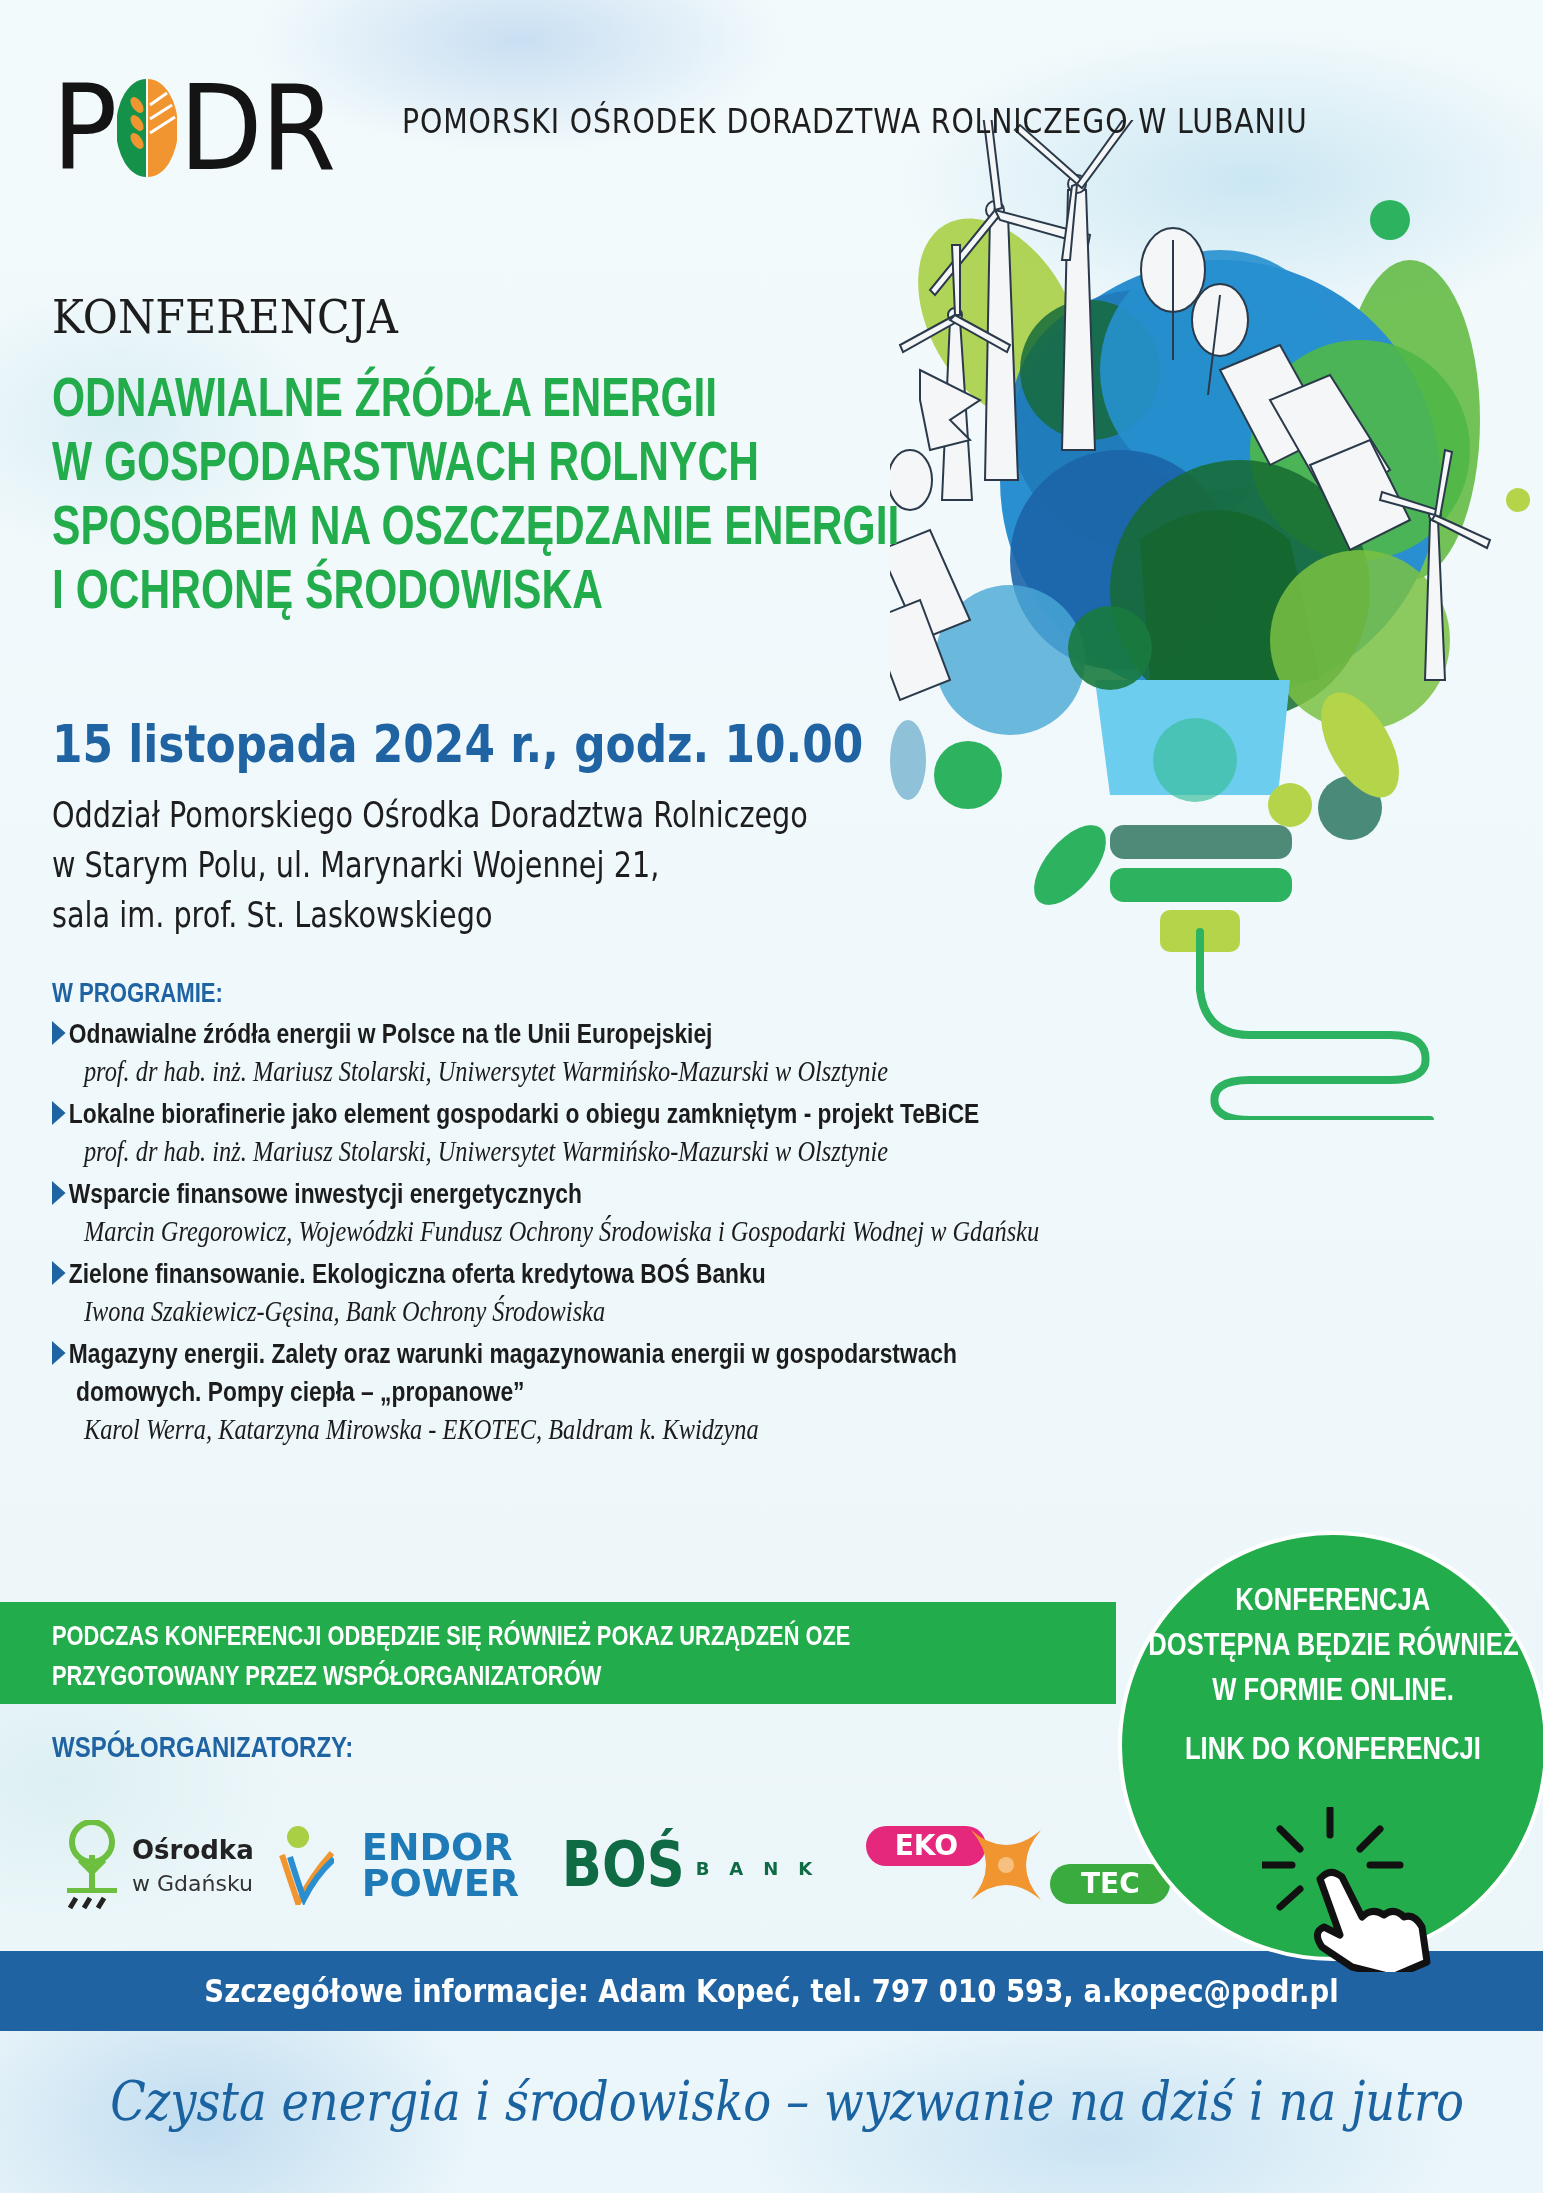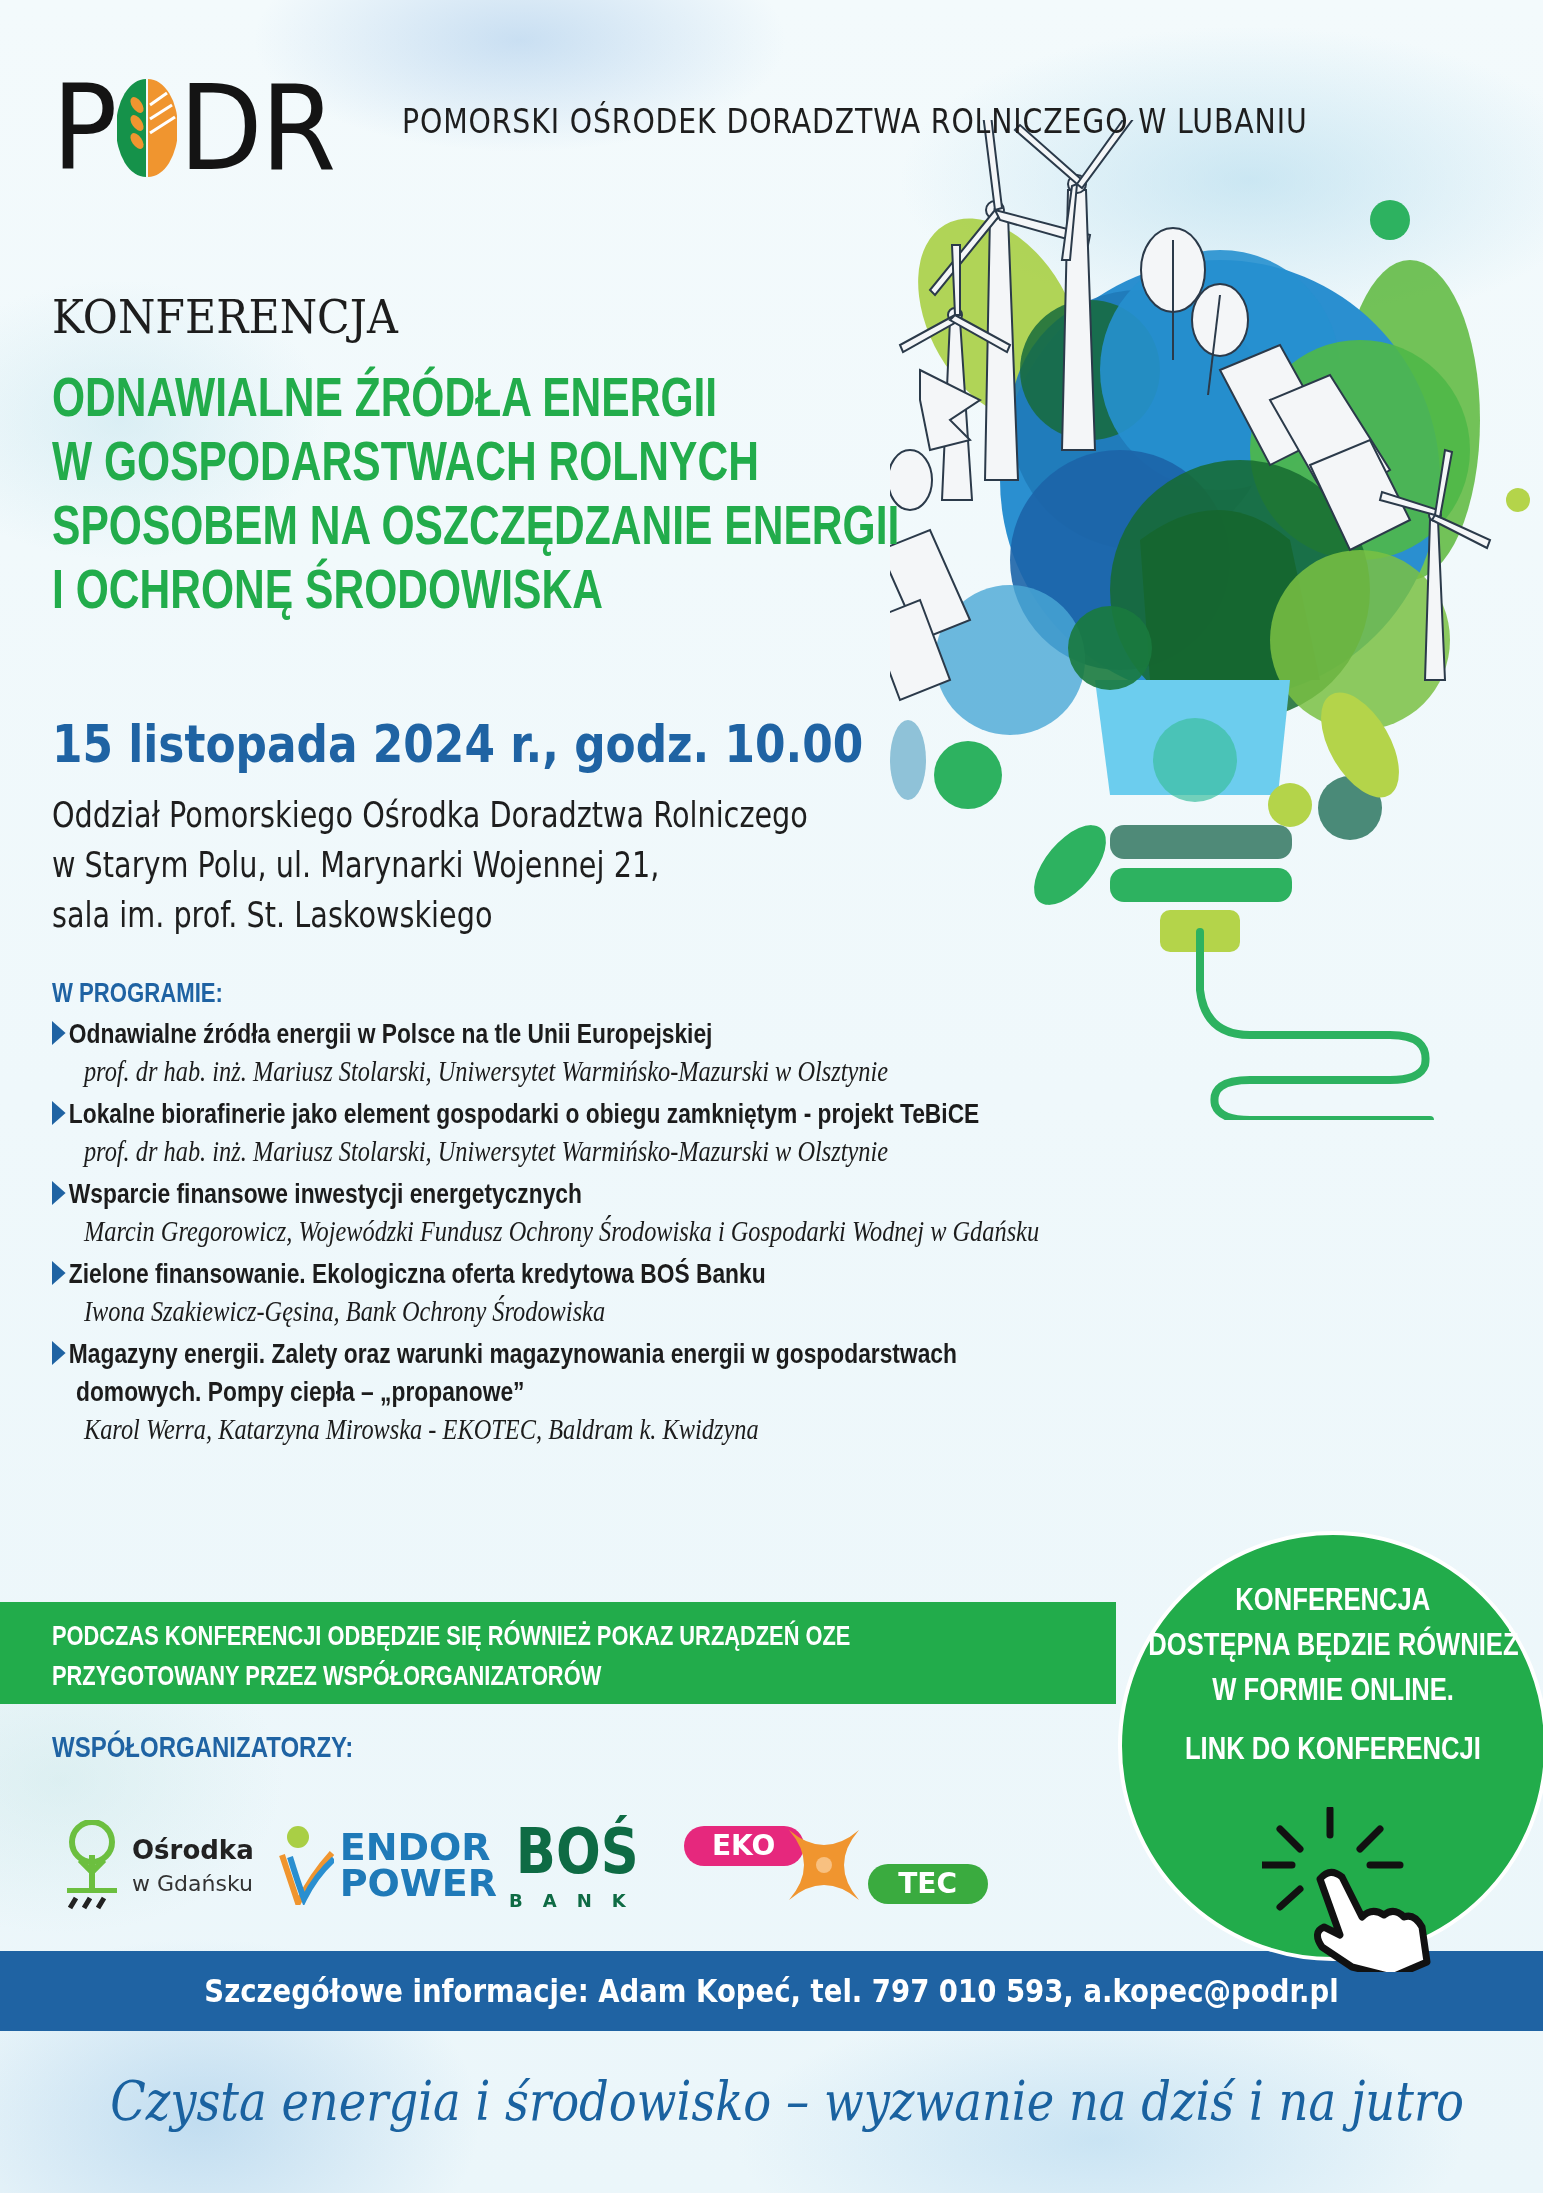--- a/index.html
+++ b/index.html
@@ -333,33 +333,33 @@
       <path d="M30 35 L30 70 M18 40 L30 52 L42 40" stroke="#6cbf3f" stroke-width="6" fill="none"></path>
       <rect x="5" y="68" width="50" height="5" fill="#6cbf3f"></rect>
       <path d="M8 88 L14 78 M22 88 L28 78 M36 88 L42 78" stroke="#222" stroke-width="5"></path>
     </svg>
     <div style="margin-left:10px;">
       <div style="font-family:'DejaVu Sans',sans-serif;font-weight:700;font-size:26px;color:#222;">Ośrodka</div>
       <div style="font-family:'DejaVu Sans',sans-serif;font-size:22px;color:#333;margin-top:6px;">w Gdańsku</div>
     </div>
   </div>
 
-  <div style="display:flex;align-items:center;margin-right:8px;">
+  <div style="display:flex;align-items:center;margin-right:32px;gap:22px;">
     <svg width="56" height="80" viewBox="0 0 56 80">
       <circle cx="20" cy="12" r="11" fill="#a9cf45"></circle>
       <path d="M4 30 Q14 60 20 78 Q34 50 54 28" stroke="#f0952f" stroke-width="6" fill="none"></path>
       <path d="M12 32 Q20 58 26 74 Q38 50 56 34" stroke="#2a8fd0" stroke-width="6" fill="none"></path>
     </svg>
     <div style="margin-left:6px;line-height:36px;">
       <div style="font-family:'DejaVu Sans',sans-serif;font-weight:700;font-size:38px;color:#1f7ab8;">ENDOR</div>
       <div style="font-family:'DejaVu Sans',sans-serif;font-weight:700;font-size:38px;color:#1f7ab8;">POWER</div>
     </div>
   </div>
 
-  <div style="display:flex;flex-direction:column;align-items:center;margin-right:34px;">
+  <div style="display:flex;align-items:center;margin-right:34px;">
     <div style="font-family:'DejaVu Sans',sans-serif;font-weight:700;font-size:62px;color:#0e6b44;line-height:64px;transform:scaleX(0.85);">BOŚ</div>
     <div style="font-family:'DejaVu Sans',sans-serif;font-weight:700;font-size:18px;letter-spacing:20px;color:#0e6b44;margin-top:6px;">BANK</div>
   </div>
 
   <div style="position:relative;width:300px;height:90px;">
     <div style="position:absolute;left:0;top:6px;width:120px;height:40px;border-radius:20px;background:#e6287d;color:#fff;font-family:'DejaVu Sans',sans-serif;font-weight:700;font-size:28px;text-align:center;line-height:40px;">EKO</div>
     <svg style="position:absolute;left:95px;top:0;" width="90" height="90" viewBox="0 0 90 90">
       <path d="M10 10 Q45 40 80 10 Q50 45 80 80 Q45 50 10 80 Q40 45 10 10 Z" fill="#f0952f"></path>
       <circle cx="45" cy="45" r="8" fill="#f8c080"></circle>
     </svg>

